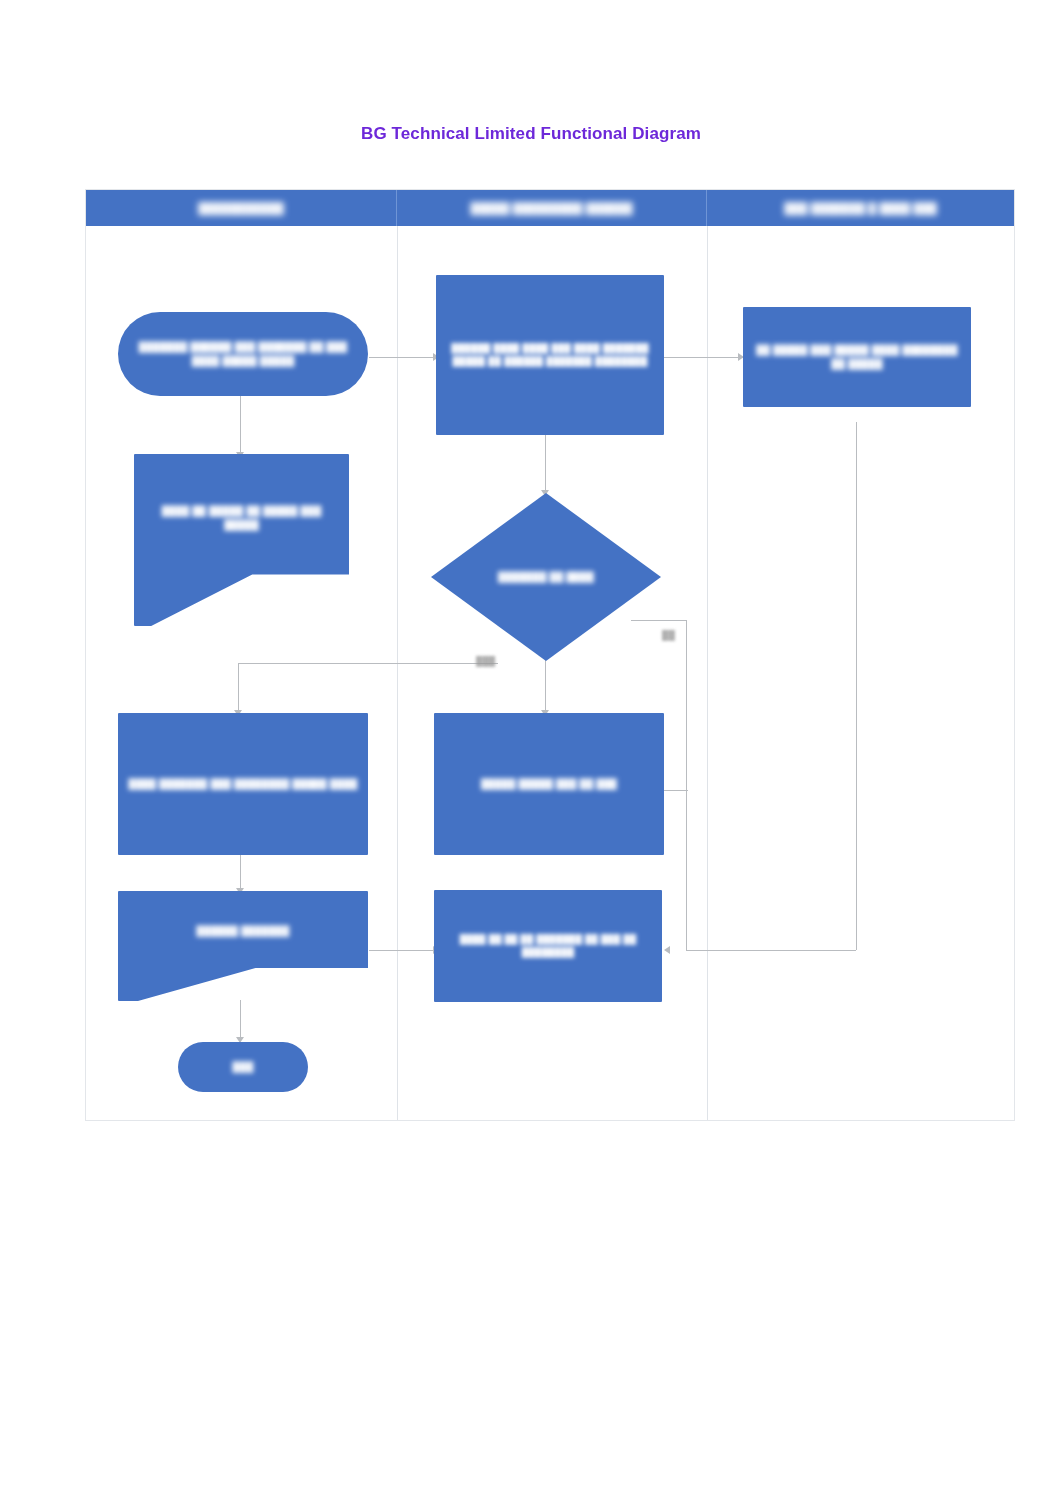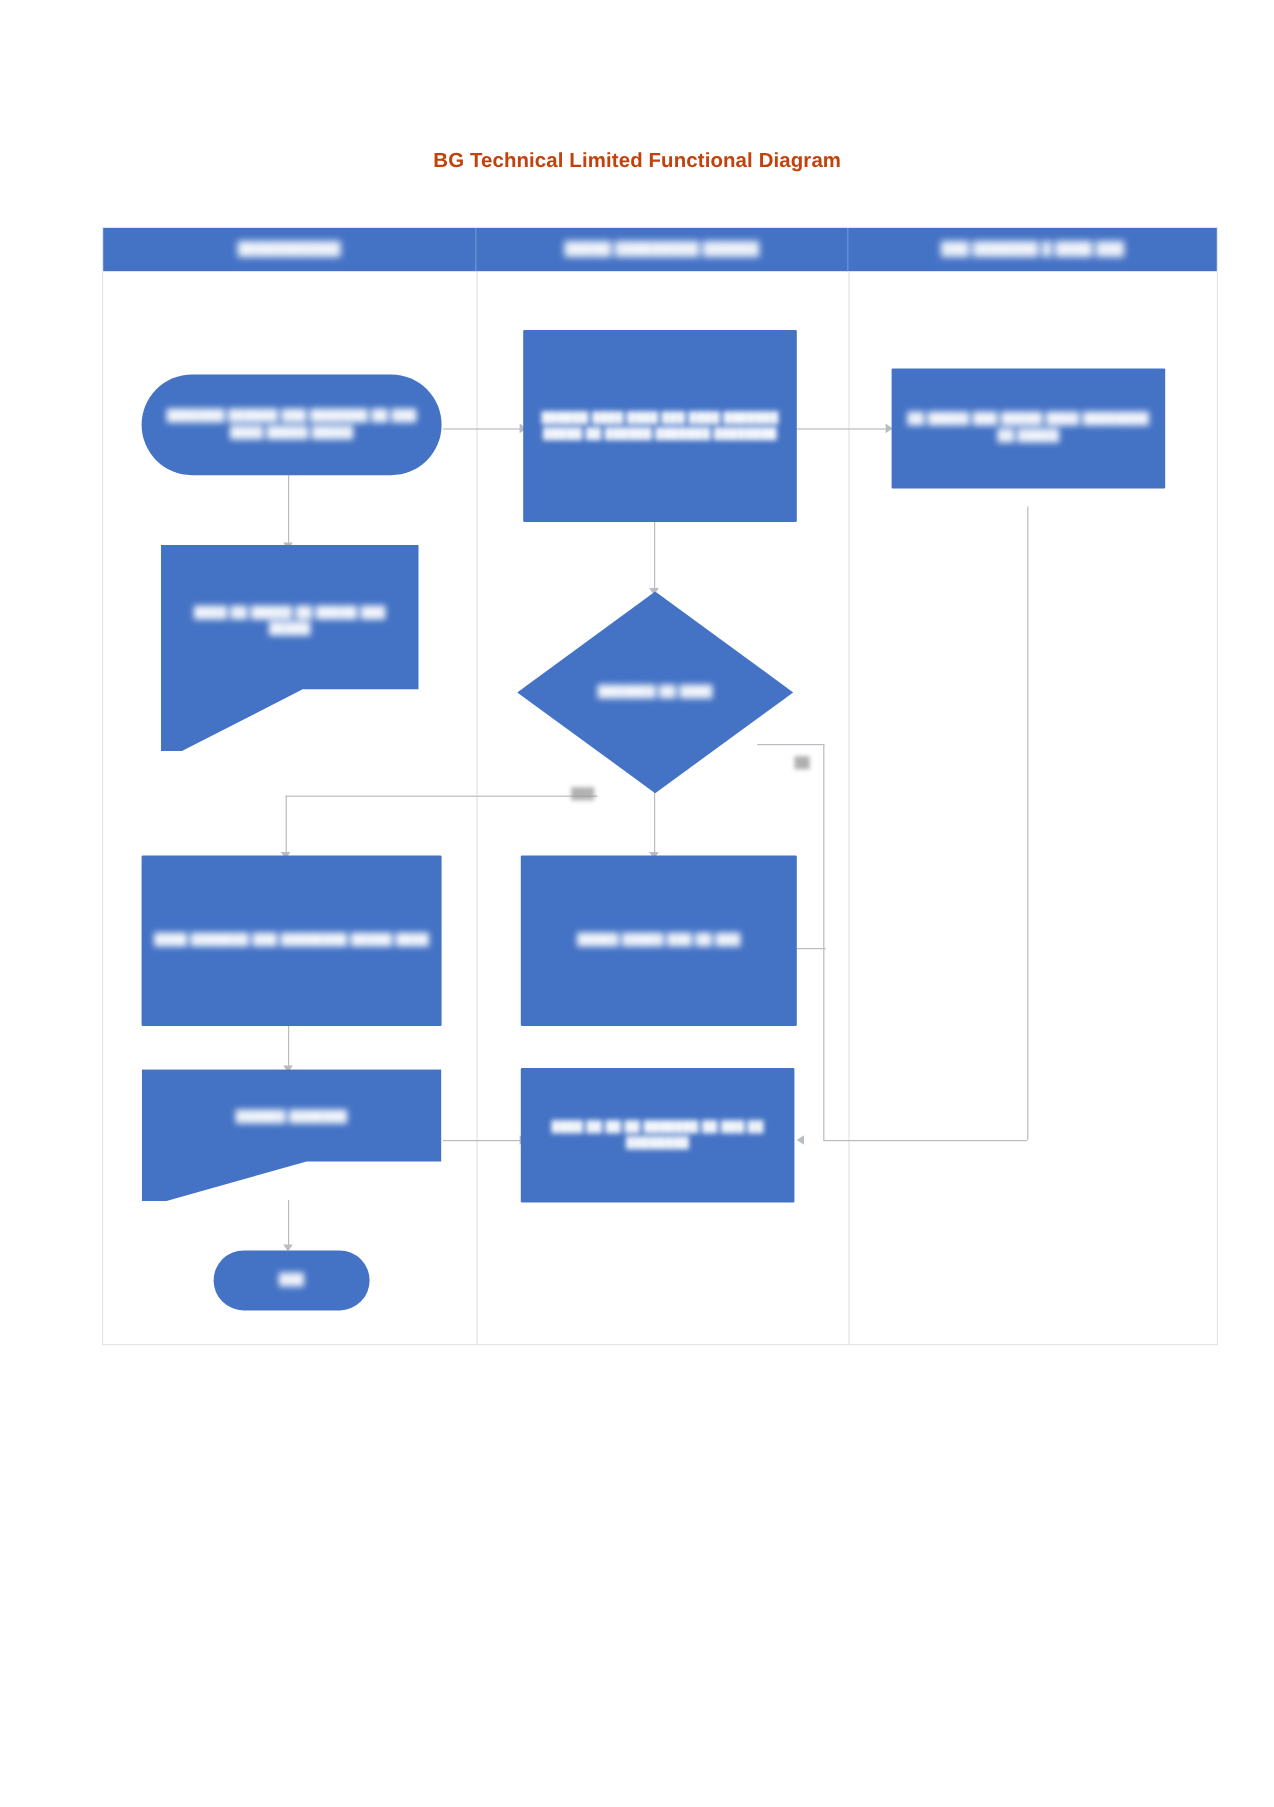--- a/index.html
+++ b/index.html
@@ -11,21 +11,21 @@
     overflow:hidden;
   }
 
   
   #doc-title{
     position:absolute;
     left:0;top:124px;width:1062px;
     text-align:center;
     font-size:17px;
     font-weight:bold;
-    color:#c2410c;
+    color:#6d28d9;
     letter-spacing:.1px;
   }
 
   
   #diagram{
     position:absolute;
     left:85px;top:189px;
     width:930px;height:932px;
     background:#ffffff;
     border:1px solid #e3e6ea;

